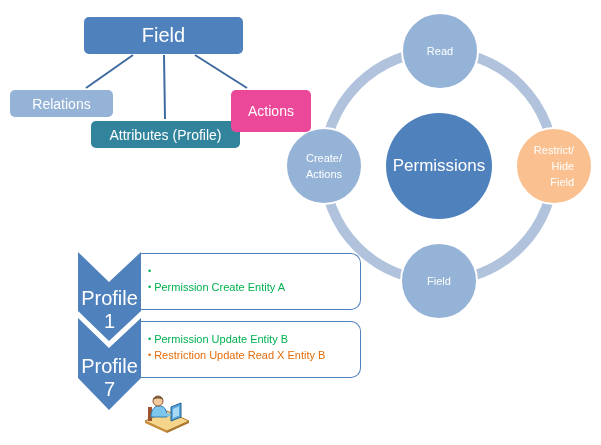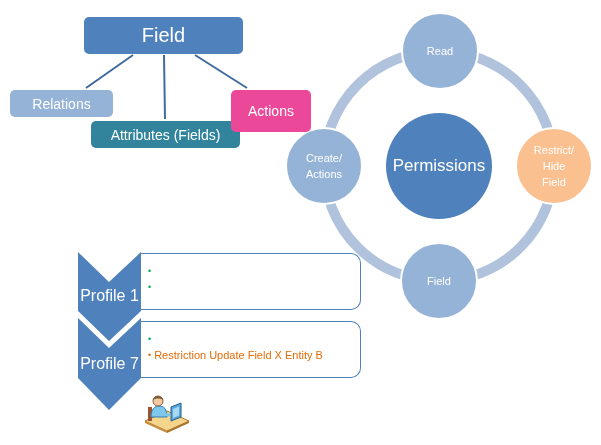--- a/index.html
+++ b/index.html
@@ -32,21 +32,21 @@
     }
     .pb1 { top: 253px; }
     .pb2 { top: 321px; }
     .item { display: flex; align-items: center; white-space: nowrap; }
     .bullet { font-size: 9px; margin-right: 3px; }
     .green { color: #00b050; }
     .orange { color: #e36c09; }
 
     .profile-label {
       position: absolute; left: 78px; width: 63px; text-align: center;
-      color: #ffffff; font-size: 16px;
+      color: #ffffff; font-size: 20px;
     }
     .pl1 { top: 287px; }
     .pl2 { top: 355px; }
 
     .user-icon { position: absolute; left: 143px; top: 393px; width: 48px; height: 40px; }
   </style>
 </head>
 <body>
 
 <svg class="canvas" width="601" height="445">
@@ -63,50 +63,52 @@
   <circle cx="554" cy="166" r="38" fill="#fac090" stroke="#ffffff" stroke-width="2"></circle>
   <circle cx="439" cy="281" r="38" fill="#95b3d7" stroke="#ffffff" stroke-width="2"></circle>
   <circle cx="324" cy="166" r="38" fill="#95b3d7" stroke="#ffffff" stroke-width="2"></circle>
 
   <polygon fill="#4f81bd" points="78,252 109,282 141,252 141,311 109,341 78,311"></polygon>
   <polygon fill="#4f81bd" points="78,318 109,348 141,318 141,378 109,410 78,378"></polygon>
 </svg>
 
 <div class="box entity">Field</div>
 <div class="box relations">Relations</div>
-<div class="box attributes">Attributes (Fields)</div>
+<div class="box attributes">Attributes (Profile)</div>
 <div class="box actions">Actions</div>
 
 <div class="node-label" style="left:386px;top:113px;width:106px;height:106px;font-size:17px;">Permissions</div>
 <div class="node-label" style="left:402px;top:13px;width:76px;height:76px;">Read</div>
-<div class="node-label" style="left:516px;top:128px;width:76px;height:76px;white-space:pre-line;">Restrict/
+<div class="node-label" style="left:516px;top:128px;width:76px;height:76px;white-space:pre-line;text-align:right;">Restrict/
 Hide
 Field</div>
 <div class="node-label" style="left:401px;top:243px;width:76px;height:76px;">Field</div>
 <div class="node-label" style="left:286px;top:128px;width:76px;height:76px;white-space:pre-line;">Create/
 Actions</div>
 
 <div class="profile-label pl1">Profile 1</div>
 <div class="profile-box pb1">
   <div class="item green">
     <span class="bullet">•</span>
   </div>
   <div class="item green">
     <span class="bullet">•</span>
+    <span>Permission Create Entity A</span>
   </div>
 </div>
 
 <div class="profile-label pl2">Profile 7</div>
 <div class="profile-box pb2">
   <div class="item green">
     <span class="bullet">•</span>
+    <span>Permission Update Entity B</span>
   </div>
   <div class="item orange">
     <span class="bullet">•</span>
-    <span>Restriction Update Field X Entity B</span>
+    <span>Restriction Update Read X Entity B</span>
   </div>
 </div>
 
 <svg class="user-icon" viewBox="0 0 48 40">
 
   <polygon points="2,28 24,18 46,28 24,38" fill="#f5d58c" stroke="#b07a2a" stroke-width="1"></polygon>
   <polygon points="2,28 24,38 24,40 2,30" fill="#c98f3c"></polygon>
   <polygon points="24,38 46,28 46,30 24,40" fill="#a9742c"></polygon>
 
   <rect x="5" y="14" width="4" height="14" fill="#a0522d"></rect>

